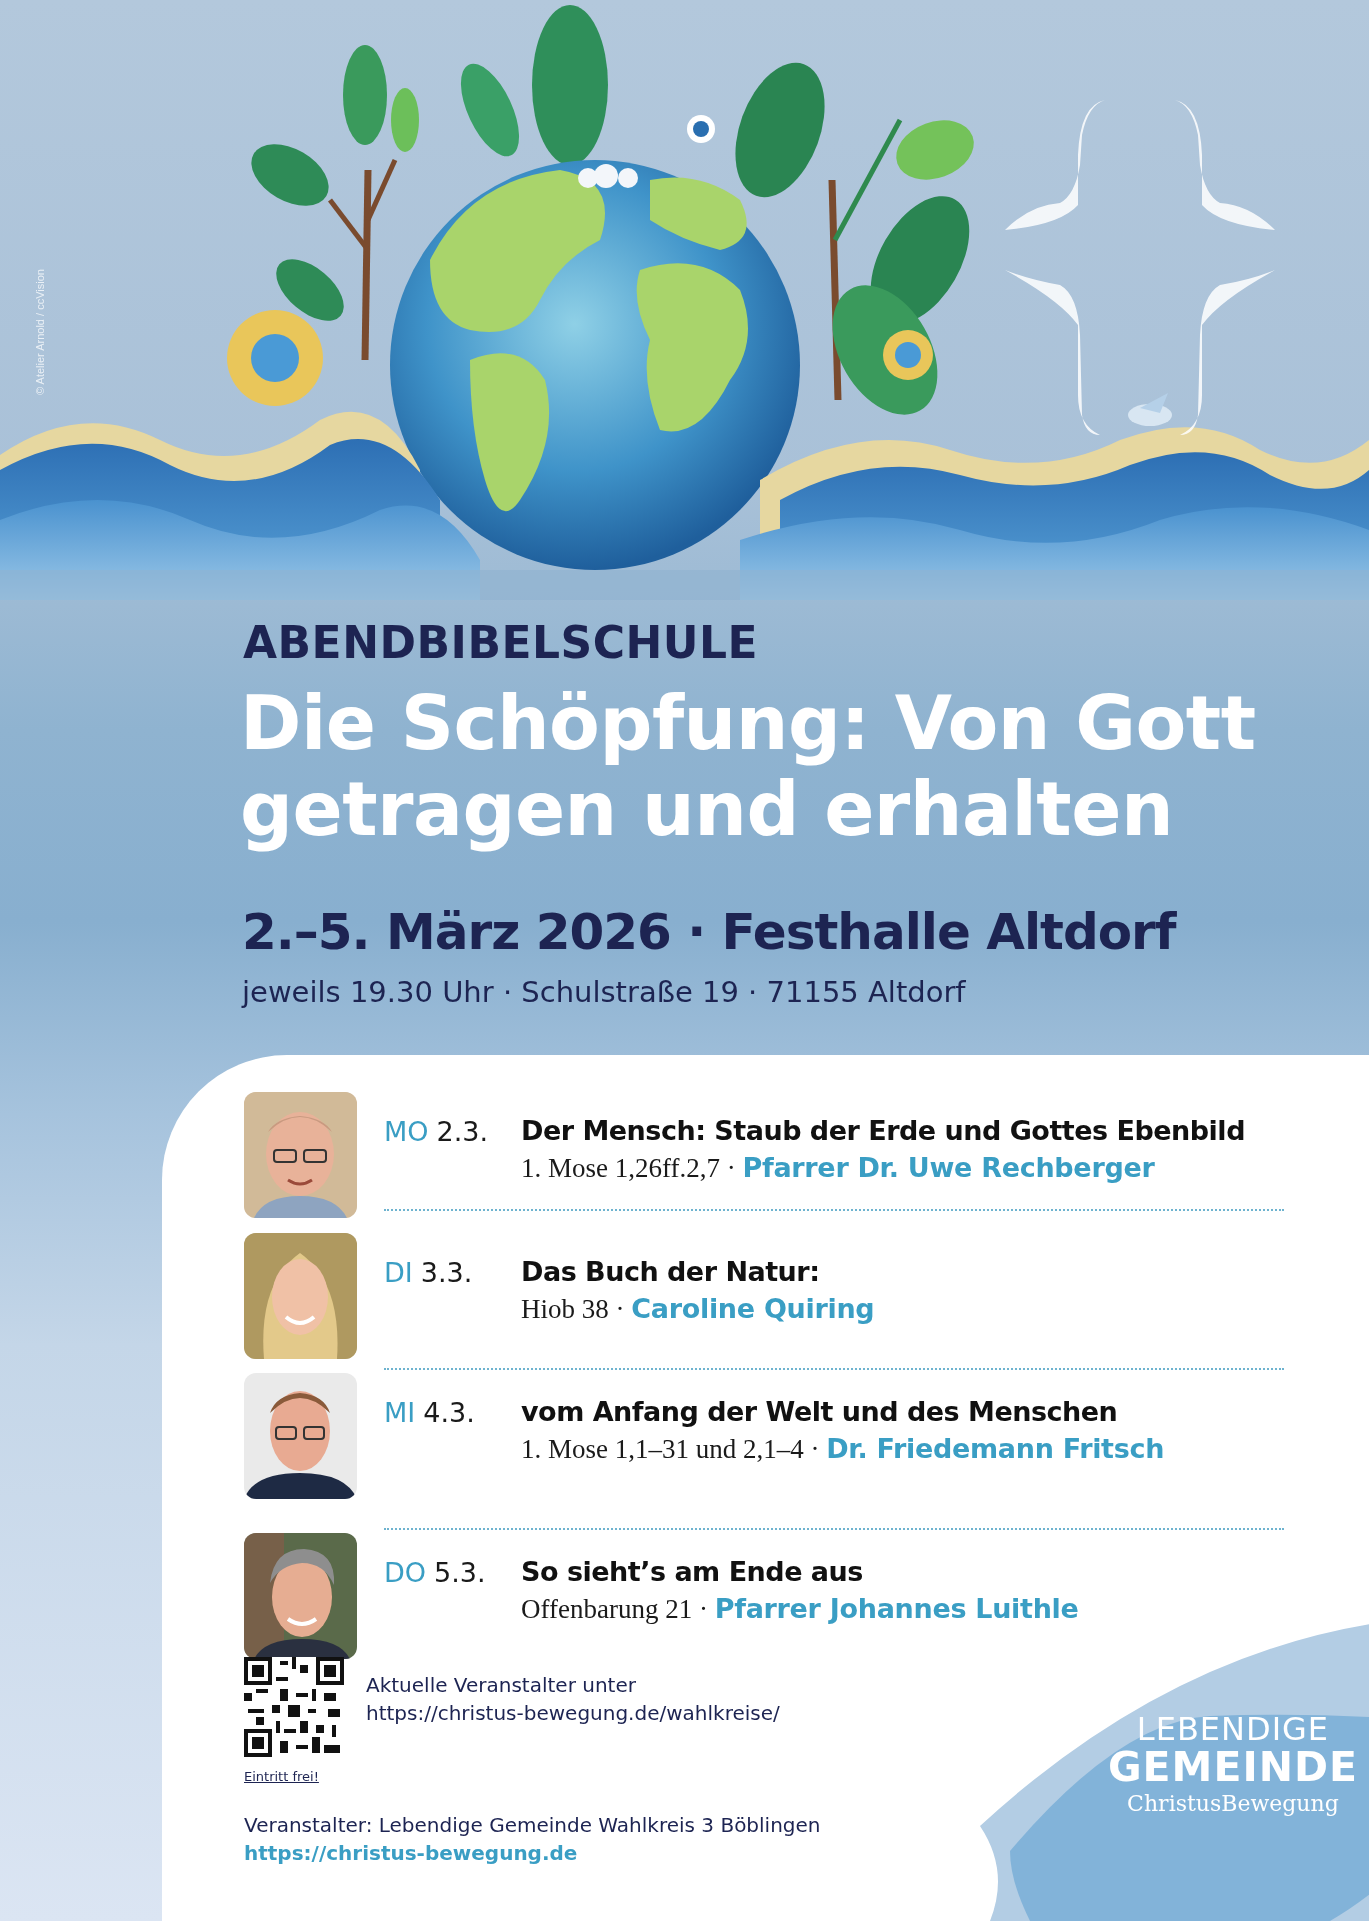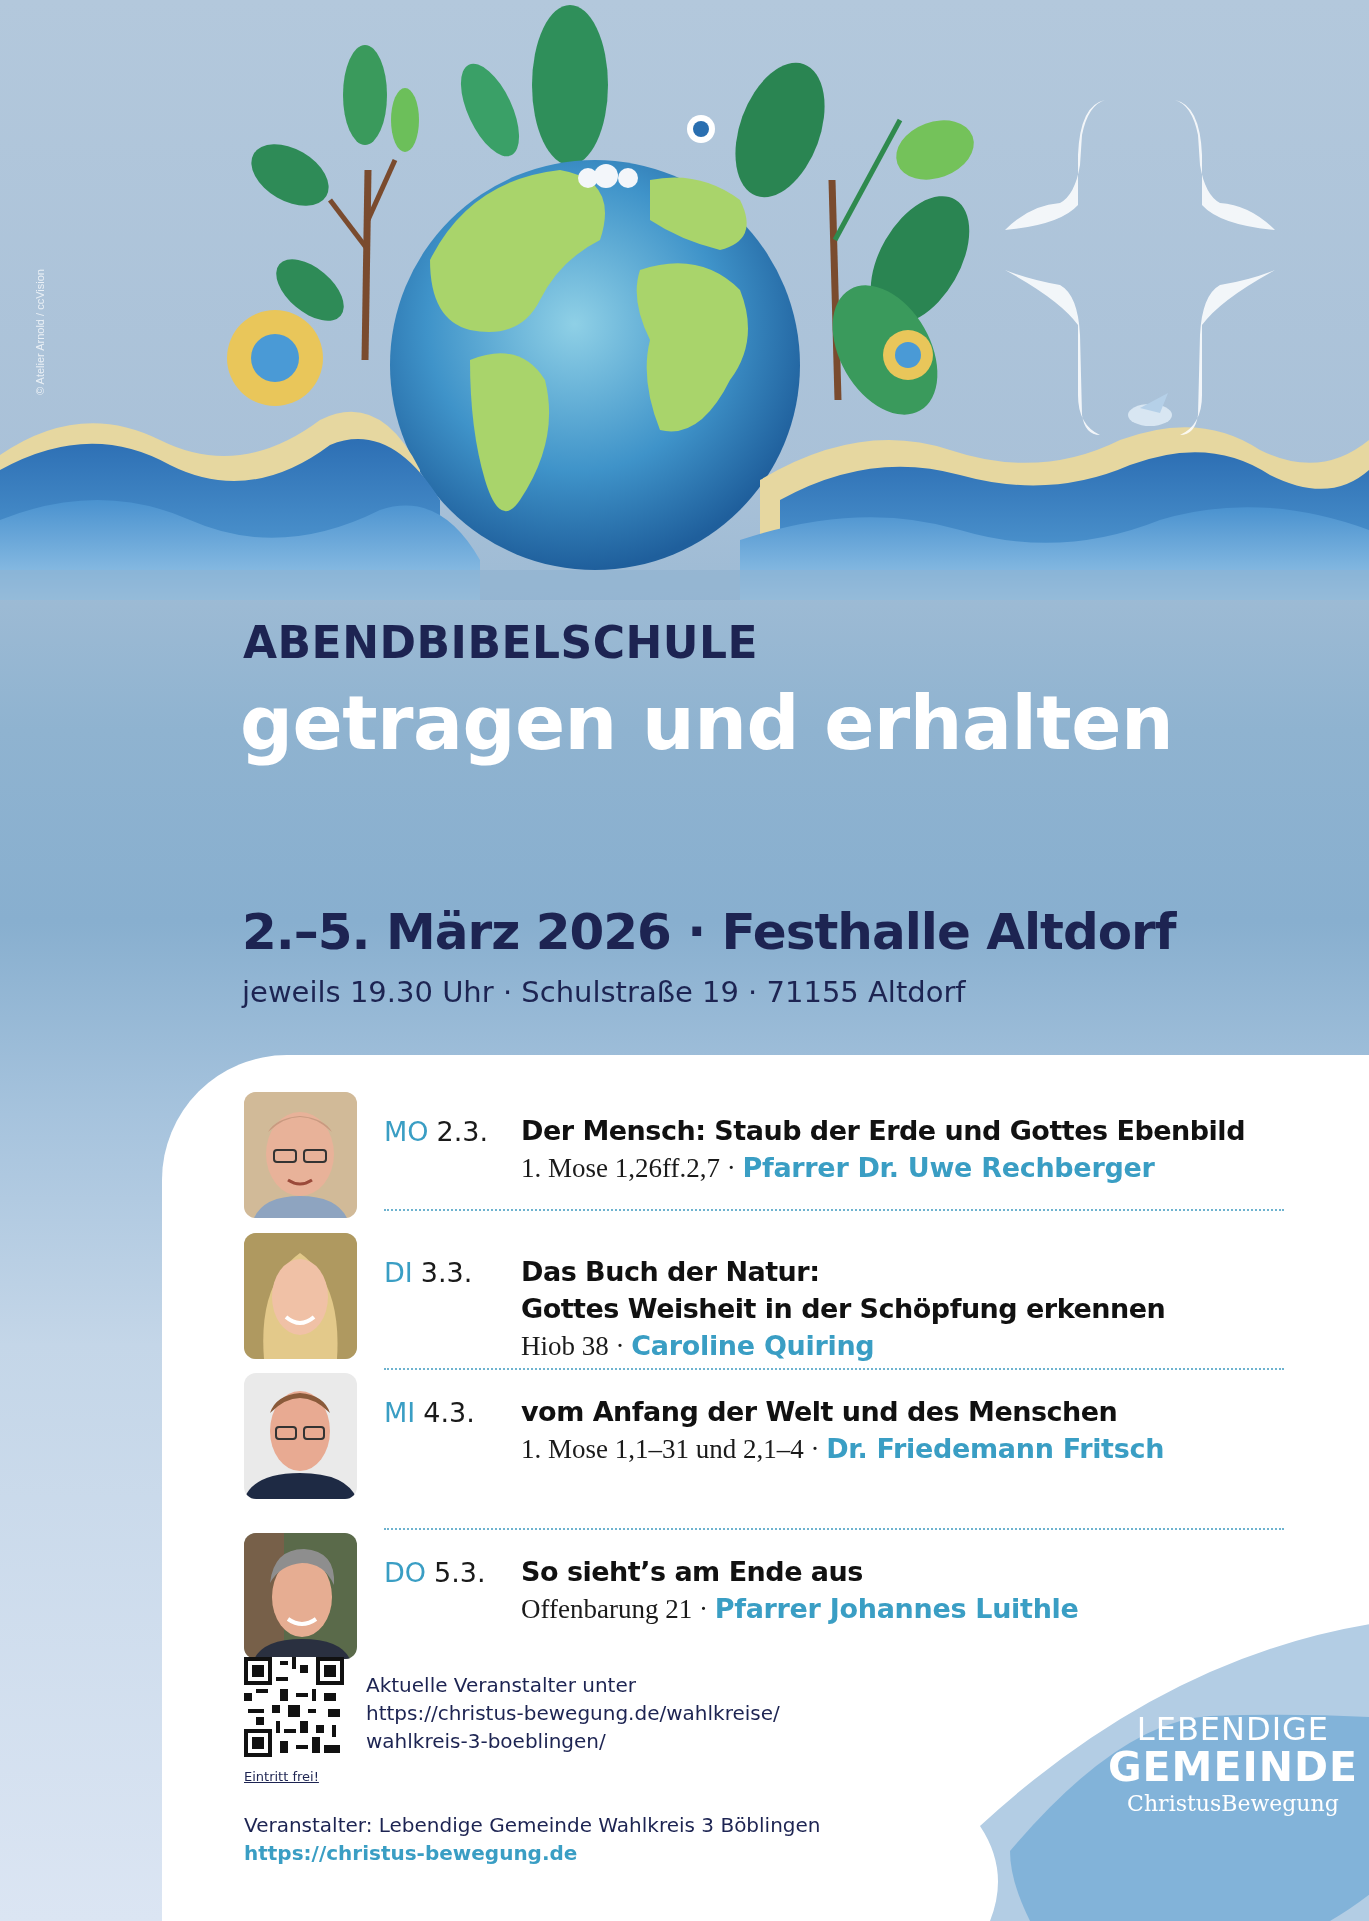--- a/index.html
+++ b/index.html
@@ -177,20 +177,21 @@
     </g>
     <g>
       <ellipse cx="150" cy="320" rx="22" ry="11" fill="#d8e6f2"></ellipse>
       <path d="M140 313 L168 298 L160 318 Z" fill="#b5d0e8"></path>
     </g>
   </svg>
 </div>
 
 <div class="kicker">ABENDBIBELSCHULE</div>
 <div class="title">
+  <div>Die Schöpfung: Von Gott</div>
   <div>getragen und erhalten</div>
 </div>
 <div class="dateline">2.–5. März 2026 · Festhalle Altdorf</div>
 <div class="subline">jeweils 19.30 Uhr · Schulstraße 19 · 71155 Altdorf</div>
 
 <div class="panel">
 
   <svg class="leaf" viewBox="0 0 500 330">
     <path d="M10 235 Q200 60 420 30 Q470 28 500 30 L500 330 L20 330 Q40 280 10 235 Z" fill="#b3cde4"></path>
     <path d="M40 260 Q150 130 240 125 Q380 120 500 135 L500 200 Q430 290 360 330 L60 330 Q40 290 40 260 Z" fill="#82b3d9"></path>
@@ -227,21 +228,20 @@
         <path d="M20 126 Q14 50 56 20 Q98 50 93 126 Z" fill="#e3c98a"></path>
         <ellipse cx="56" cy="64" rx="28" ry="38" fill="#f0c1a6"></ellipse>
         <path d="M42 84 Q56 96 70 84" stroke="#fff" stroke-width="4" fill="none"></path>
       </svg>
     </div>
     <div class="day">
       <span class="wd">DI</span><span>3.3.</span>
     </div>
     <div class="info">
       <span class="ttl">Das Buch der Natur:</span>
-      <span class="ttl">Gottes Weisheit in der Schöpfung erkennen</span>
       <span class="ref">Hiob 38 · </span><span class="spk">Caroline Quiring</span>
     </div>
   </div>
   <div class="dots" style="top:313px;"></div>
 
   <div class="session" style="top:318px;">
     <div class="photo">
       <svg width="113" height="126" viewBox="0 0 113 126">
         <rect width="113" height="126" fill="#eaeaea"></rect>
         <ellipse cx="56" cy="58" rx="30" ry="40" fill="#e8aa92"></ellipse>
@@ -316,21 +316,20 @@
         <rect x="22" y="17" width="1" height="3"></rect>
       <rect x="9" y="21" width="2" height="3"></rect>
         <rect x="13" y="22" width="3" height="1"></rect>
         <rect x="17" y="20" width="2" height="4"></rect>
       <rect x="20" y="22" width="4" height="2"></rect>
     </g>
   </svg>
   <div class="qrinfo">
     <div>Aktuelle Veranstalter unter</div>
     <div>https://christus-bewegung.de/wahlkreise/</div>
-    <div>wahlkreis-3-boeblingen/</div>
   </div>
   <div class="entry">Eintritt frei!</div>
   <div class="organizer">
     <span>Veranstalter: Lebendige Gemeinde Wahlkreis 3 Böblingen</span>
     <span class="url">https://christus-bewegung.de</span>
   </div>
 
   <div class="brand">
     <span class="l1">LEBENDIGE</span>
     <span class="l2">GEMEINDE</span>

